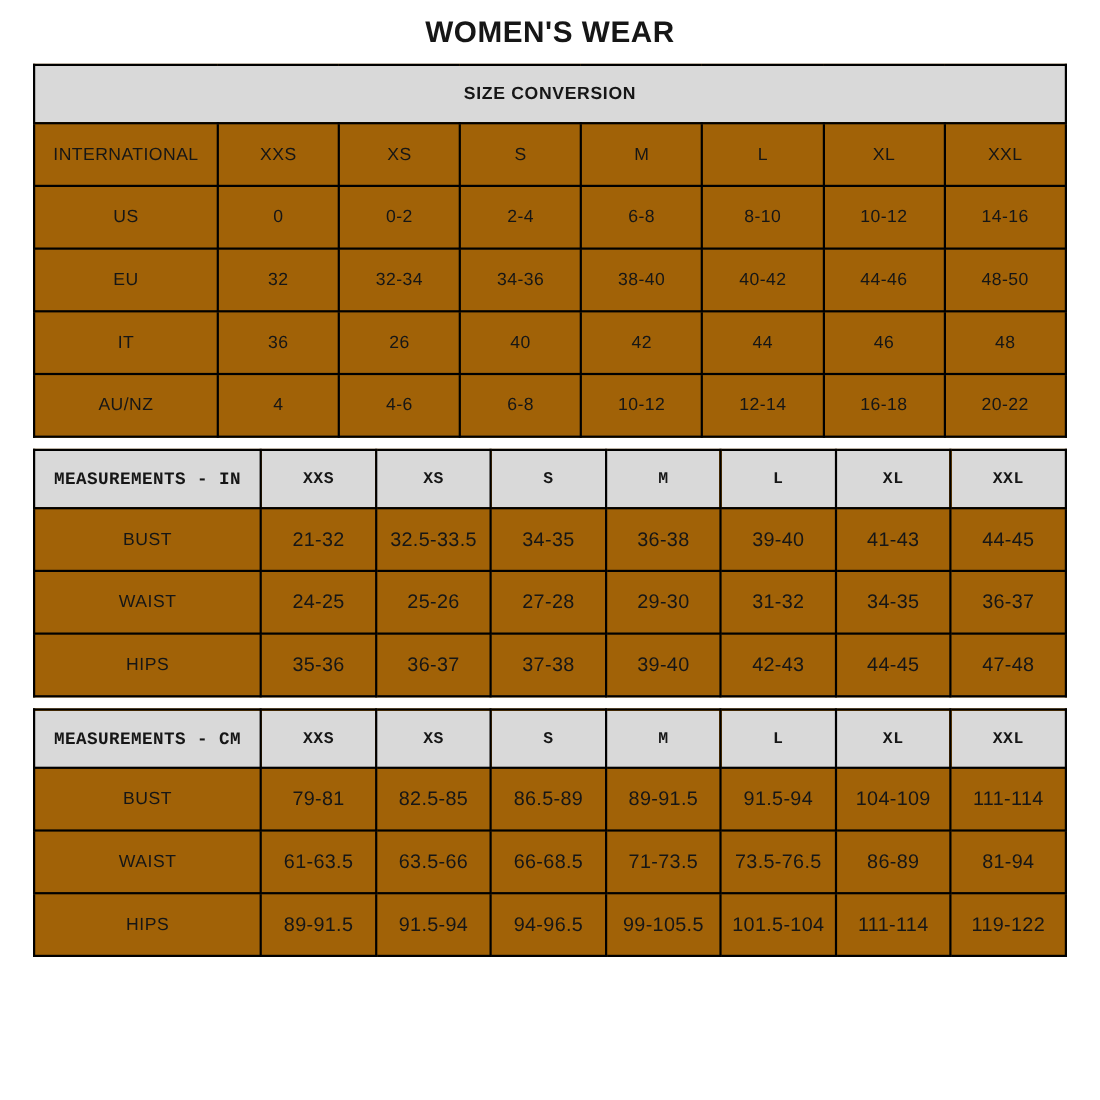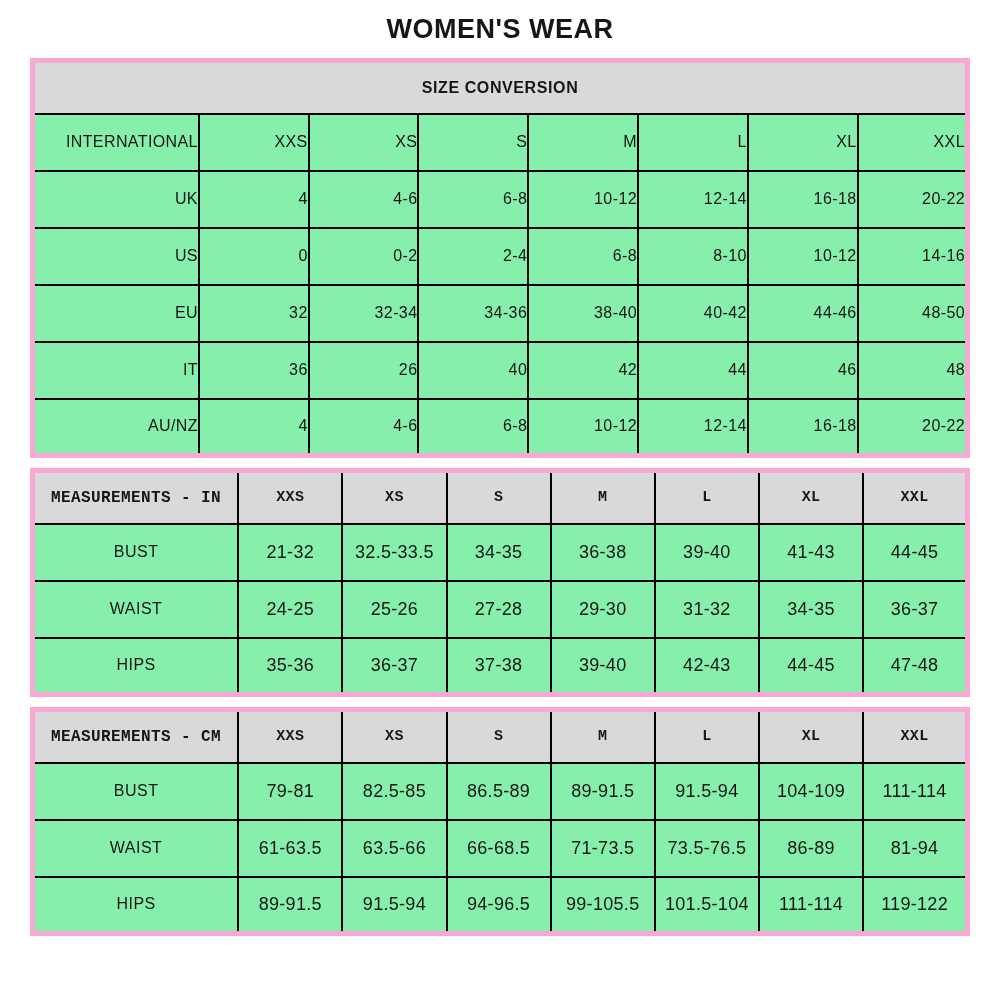--- a/index.html
+++ b/index.html
@@ -20,23 +20,23 @@
     font-size: 27px;
     font-weight: 700;
     letter-spacing: 0.5px;
     padding: 14px 0 13px 0;
     color: #161616;
   }
   table {
     width: 100%;
     border-collapse: collapse;
     table-layout: fixed;
-    border: 5px solid #f9a8d4;
+    border: 2px solid #f9a8d4;
     margin-bottom: 10px;
-    background: #86efac;
+    background: #a16207;
   }
   td, th {
     border: 2px solid #000;
     text-align: center;
     vertical-align: middle;
     overflow: hidden;
     white-space: nowrap;
   }
   
   .conv-title-cell {
@@ -44,21 +44,20 @@
     background: #d9d9d9;
     font-size: 16px;
     font-weight: 700;
     letter-spacing: 0.6px;
   }
   .conv td {
     height: 57px;
     font-size: 16px;
     font-weight: 400;
     letter-spacing: 0.4px;
-    text-align: right;
   }
   
   .meas th {
     height: 53px;
     background: #d9d9d9;
     font-size: 15px;
     font-weight: 700;
     letter-spacing: 0.4px;
     font-family: Liberation Mono, monospace;
   }
@@ -97,30 +96,20 @@
     <tbody>
         <tr>
           <td class="row-label">INTERNATIONAL</td>
           <td>XXS</td>
           <td>XS</td>
           <td>S</td>
           <td>M</td>
           <td>L</td>
           <td>XL</td>
           <td>XXL</td>
-        </tr>
-        <tr>
-          <td class="row-label">UK</td>
-          <td>4</td>
-          <td>4-6</td>
-          <td>6-8</td>
-          <td>10-12</td>
-          <td>12-14</td>
-          <td>16-18</td>
-          <td>20-22</td>
         </tr>
         <tr>
           <td class="row-label">US</td>
           <td>0</td>
           <td>0-2</td>
           <td>2-4</td>
           <td>6-8</td>
           <td>8-10</td>
           <td>10-12</td>
           <td>14-16</td>

